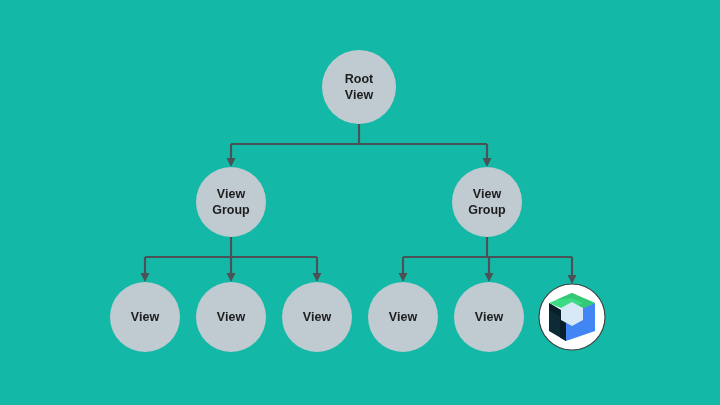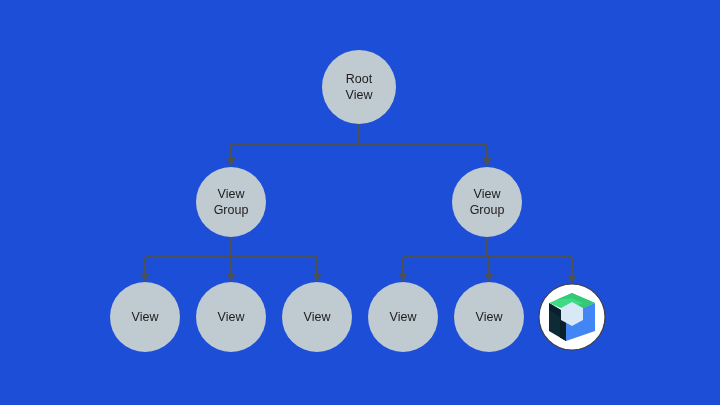--- a/index.html
+++ b/index.html
@@ -11,21 +11,22 @@
     width: 720px;
     height: 405px;
     background: #ffffff;
     font-family: "Liberation Sans", sans-serif;
     overflow: hidden;
   }
   #diagram-root {
     position: relative;
     width: 720px;
     height: 405px;
-    background: #1d4ed8;
+    background: #14b8a6;
+    font-weight: bold;
   }
   #tree-svg {
     position: absolute;
     left: 0;
     top: 0;
     width: 720px;
     height: 405px;
     display: block;
   }
   .node-label {

